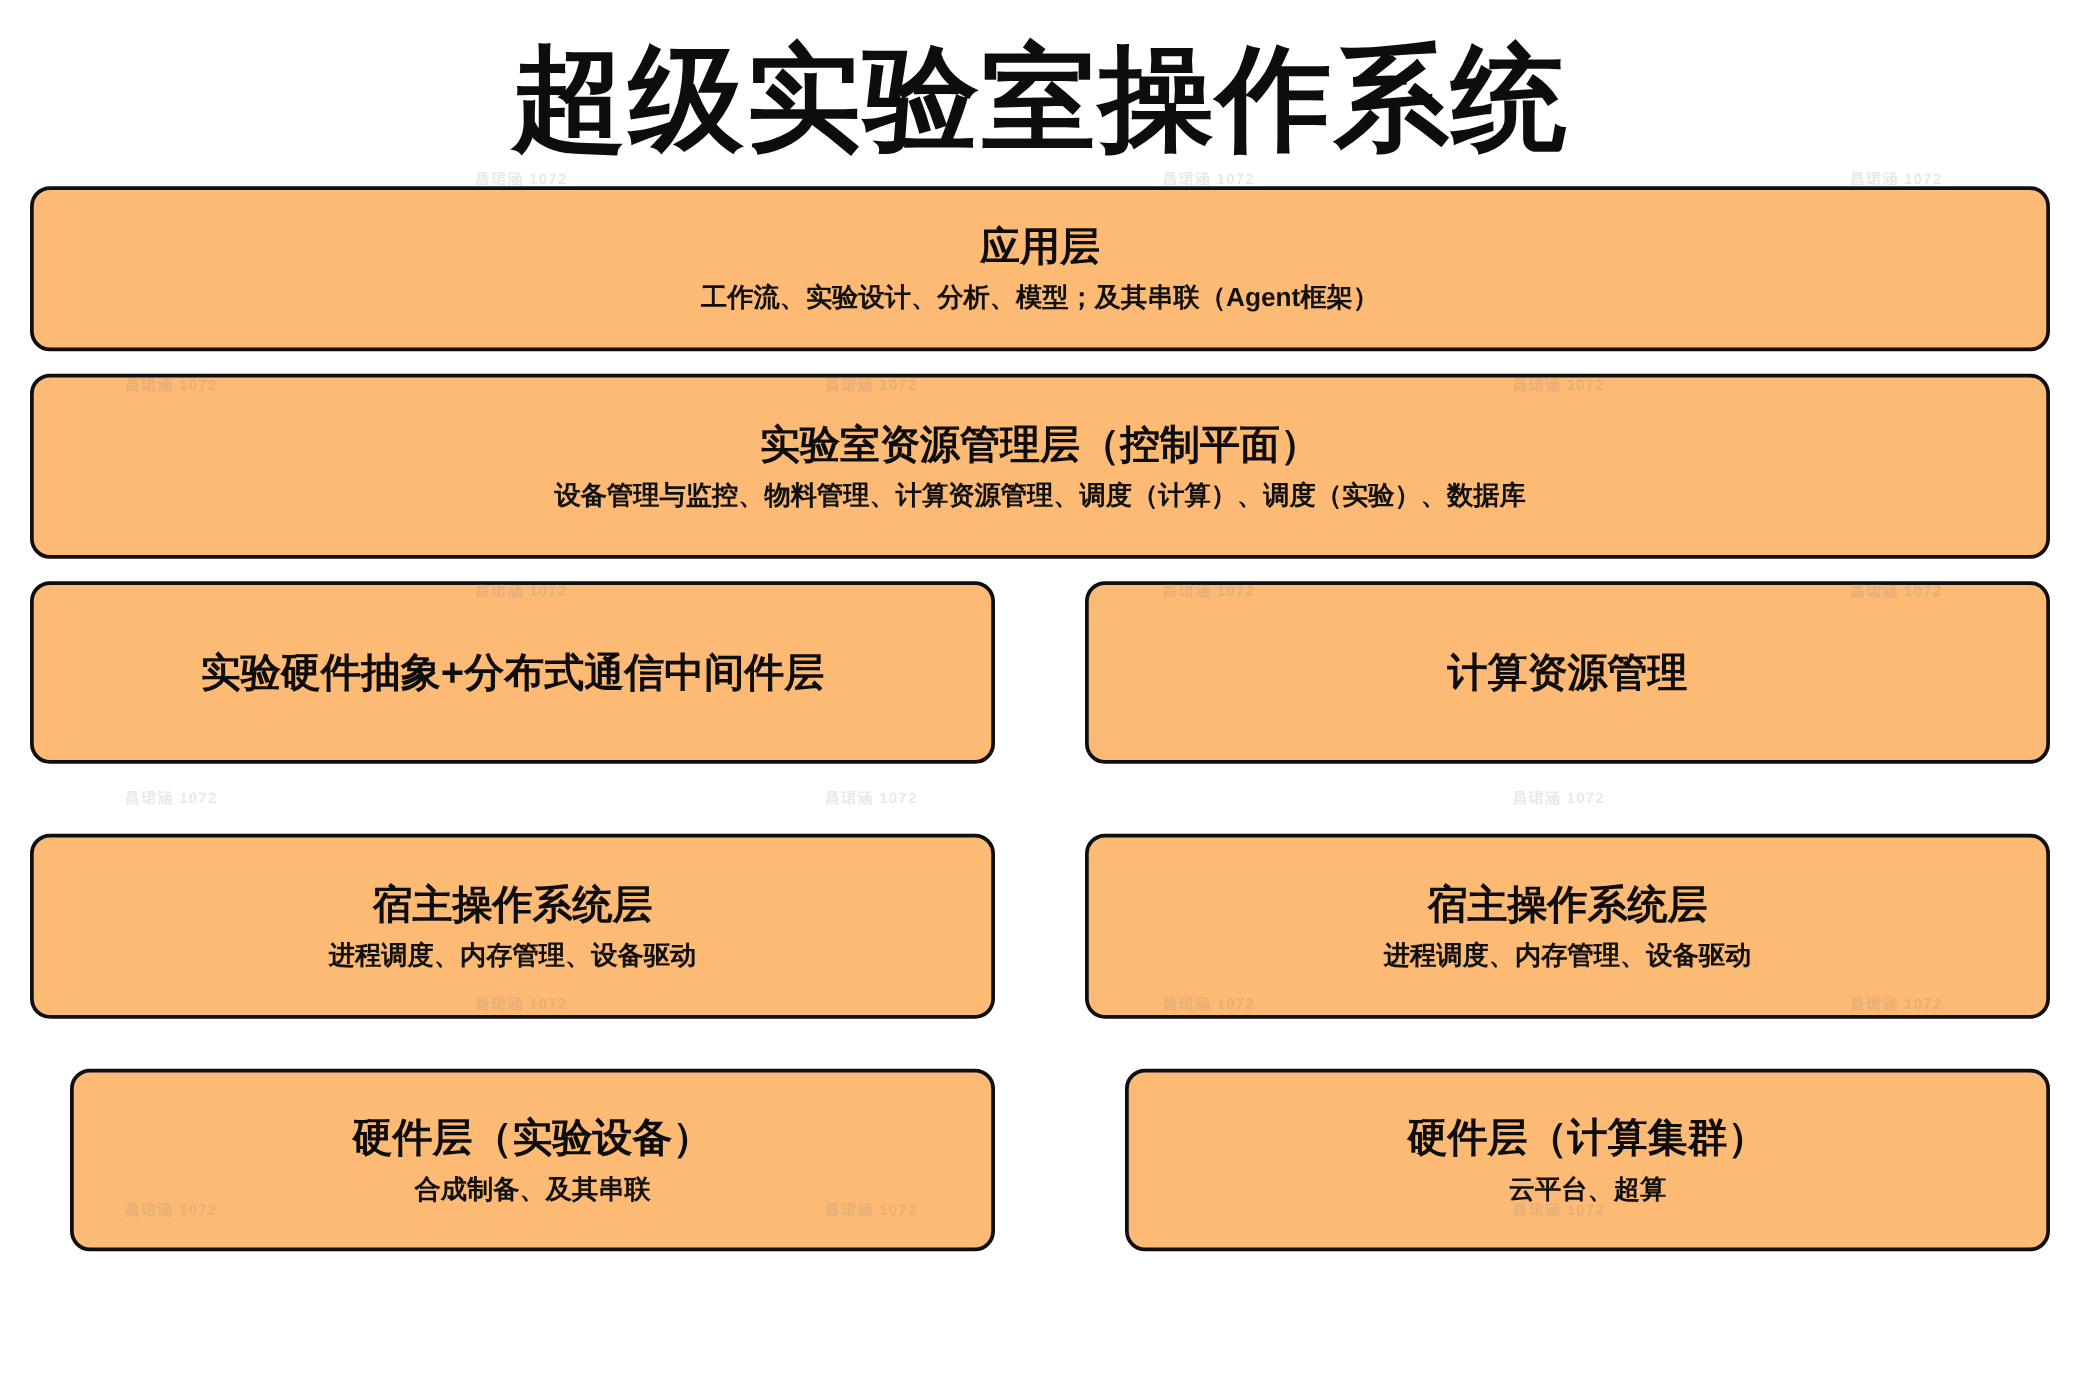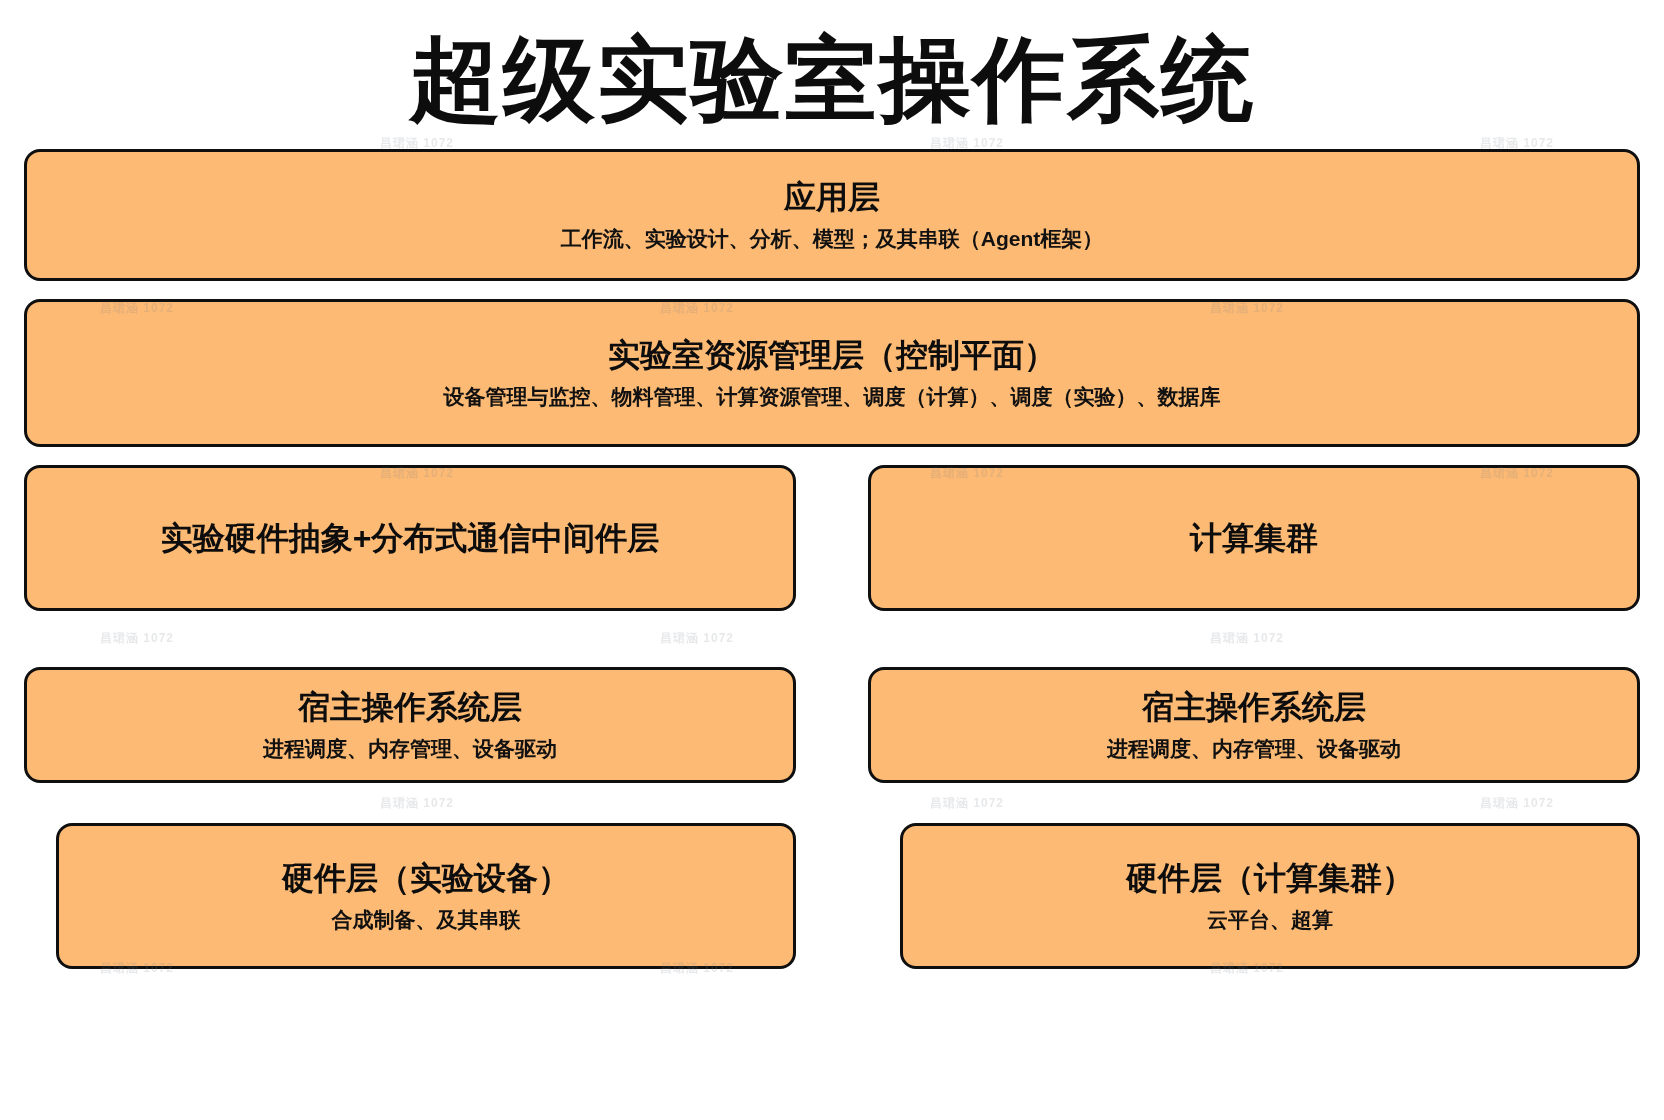--- a/index.html
+++ b/index.html
@@ -77,21 +77,21 @@
     gap: 72px;
     width: 100%;
   }
   .col {
     flex: 1;
     display: flex;
     flex-direction: column;
   }
 
   .mid-box { height: 146px; margin-bottom: 56px; }
-  .host-box { height: 116px; margin-bottom: 40px; }
+  .host-box { height: 148px; margin-bottom: 40px; }
   .hw-box { height: 146px; margin-left: 32px; }
 
   .head-lg { font-size: 37px; }
 
   
   .wm {
     position: absolute;
     color: rgba(120,125,140,0.18);
     font-size: 12px;
     font-weight: 700;
@@ -130,21 +130,21 @@
         <div class="sub">进程调度、内存管理、设备驱动</div>
       </div>
       <div class="box hw-box">
         <div class="head">硬件层（实验设备）</div>
         <div class="sub">合成制备、及其串联</div>
       </div>
     </div>
 
     <div class="col">
       <div class="box mid-box">
-        <div class="head head-lg">计算集群</div>
+        <div class="head head-lg">计算资源管理</div>
       </div>
       <div class="box host-box">
         <div class="head">宿主操作系统层</div>
         <div class="sub">进程调度、内存管理、设备驱动</div>
       </div>
       <div class="box hw-box">
         <div class="head">硬件层（计算集群）</div>
         <div class="sub">云平台、超算</div>
       </div>
     </div>

